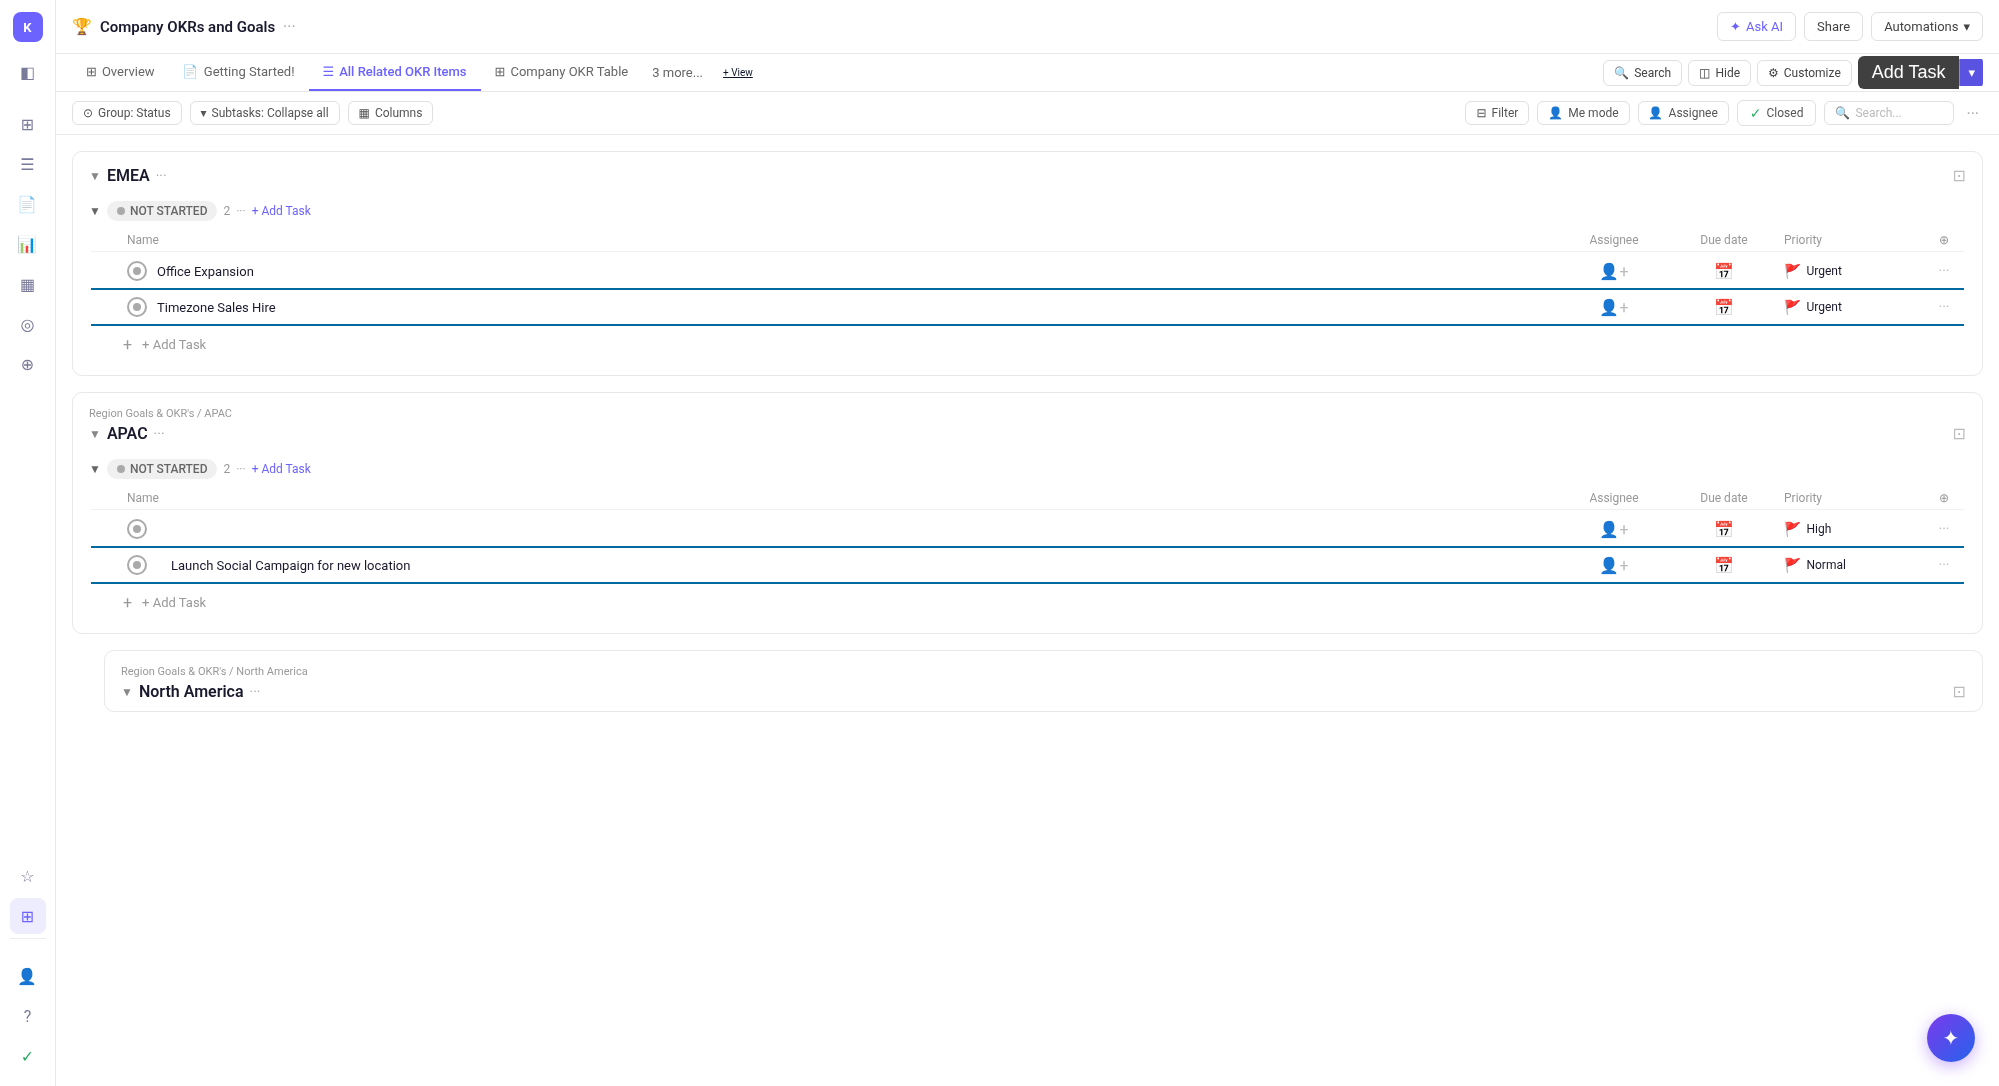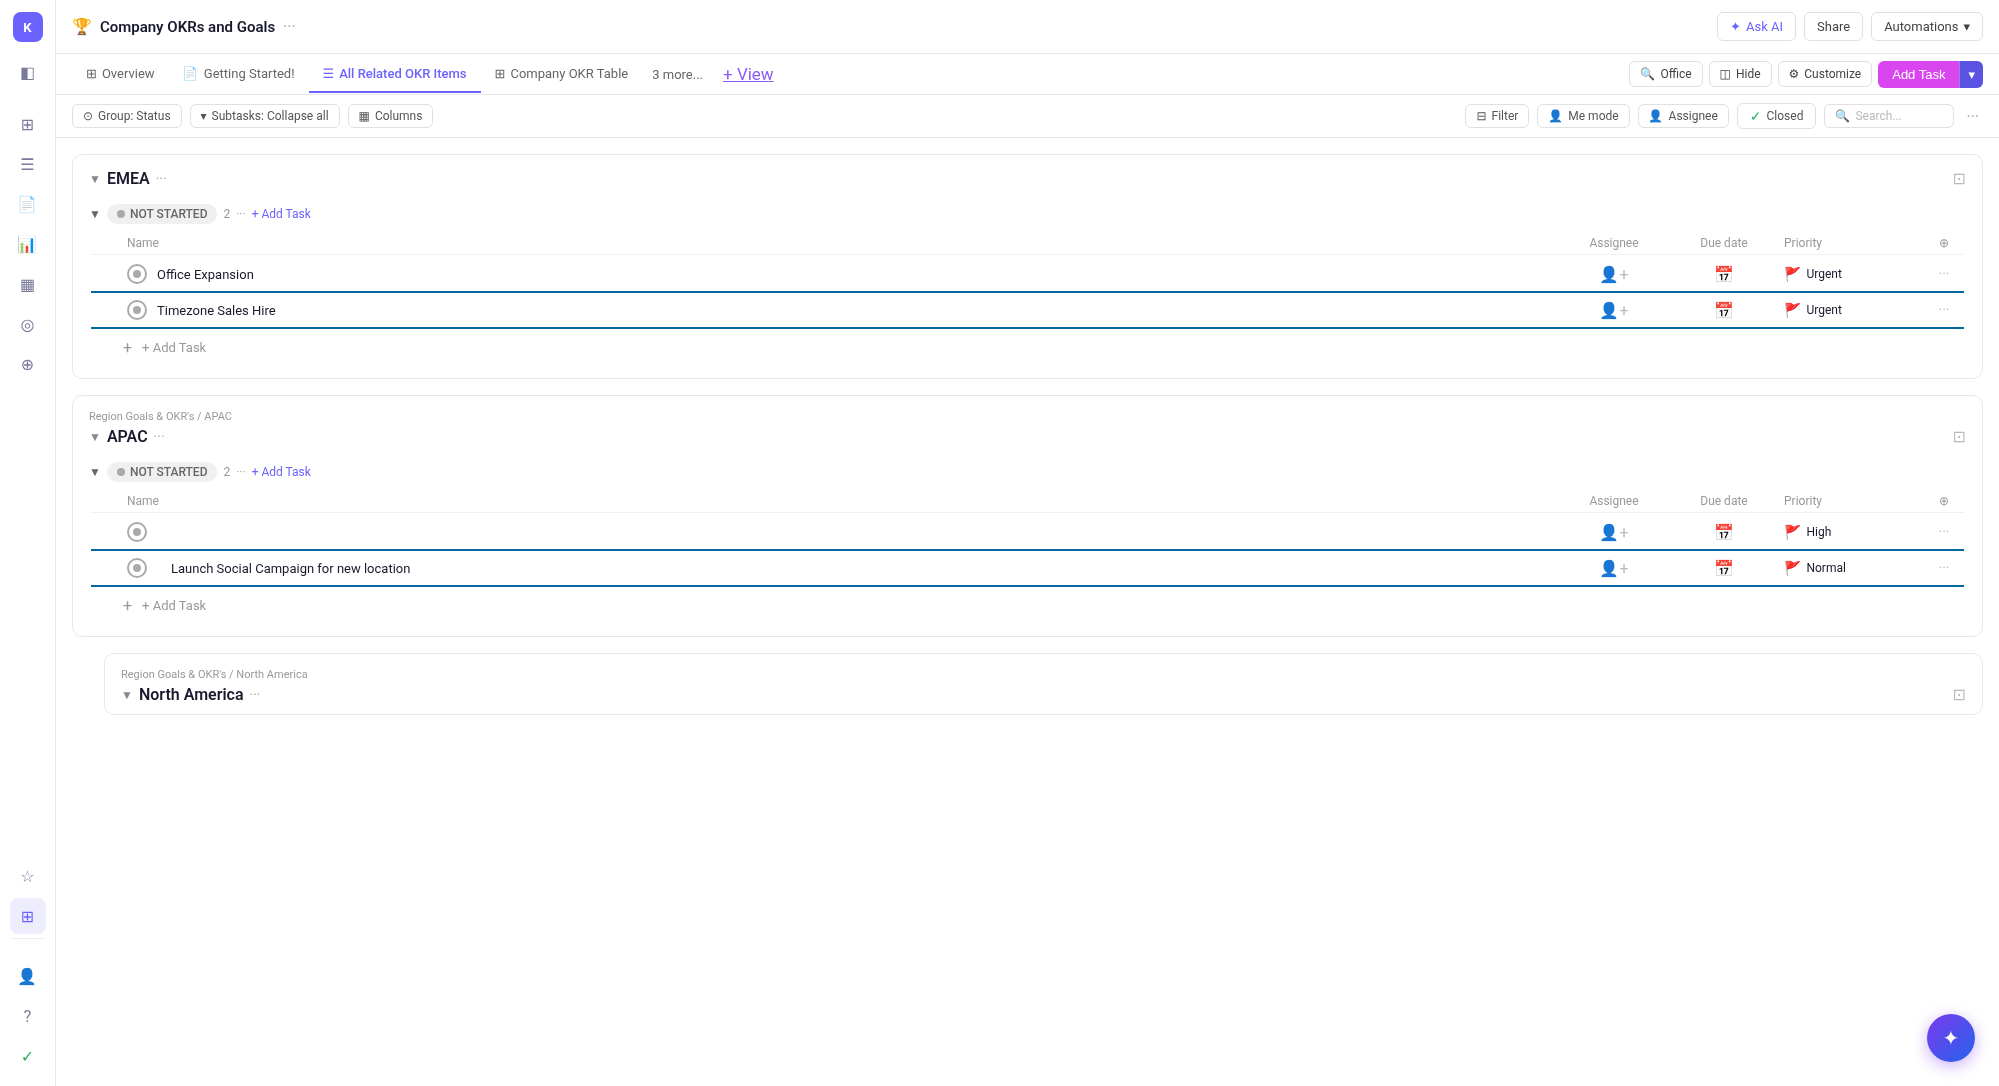--- a/index.html
+++ b/index.html
@@ -64,33 +64,33 @@
       display: flex; align-items: center; padding: 0 16px; border-bottom: 1px solid #e8e8e8;
       gap: 0;
     }
     .tab {
       display: flex; align-items: center; gap: 5px; padding: 10px 14px;
       color: #666; font-size: 13px; cursor: pointer; border-bottom: 2px solid transparent;
       white-space: nowrap;
     }
     .tab.active { color: #6c63ff; border-bottom: 2px solid #6c63ff; font-weight: 500; }
     .tab-more { color: #666; font-size: 13px; padding: 10px 10px; cursor: pointer; }
-    .tab-add { color: #8b5cf6; font-size: 17px; padding: 10px 10px; cursor: pointer; display: flex; align-items: center; gap: 4px; text-decoration: underline; }
+    .tab-add { color: #0f172a; font-size: 10px; padding: 10px 10px; cursor: pointer; display: flex; align-items: center; gap: 4px; text-decoration: underline; }
     .tabs-spacer { flex: 1; }
     .tabs-right { display: flex; align-items: center; gap: 6px; }
     .tabs-right-btn {
       display: flex; align-items: center; gap: 5px; padding: 5px 10px;
       border-radius: 6px; border: 1px solid #e0e0e0; background: #fff;
       color: #444; font-size: 12px; cursor: pointer;
     }
     .add-task-btn {
       display: flex; align-items: center; gap: 0; border-radius: 6px; overflow: hidden;
     }
     .add-task-main {
-      padding: 6px 14px; background: #d946ef; color: #fff; font-size: 13px; font-weight: 500; cursor: pointer;
+      padding: 6px 14px; background: #404040; color: #fff; font-size: 18px; font-weight: 500; cursor: pointer;
       border: none;
     }
     .add-task-caret {
       padding: 6px 8px; background: #5a52e0; color: #fff; font-size: 13px; cursor: pointer;
       border: none; border-left: 1px solid rgba(255,255,255,0.3);
     }
 
     
     .toolbar {
       display: flex; align-items: center; padding: 8px 16px; border-bottom: 1px solid #e8e8e8;
@@ -266,21 +266,21 @@
       <span>⊞</span>
       <span>Company OKR Table</span>
     </div>
     <div class="tab-more">3 more...</div>
     <div class="tab-add">+ View</div>
     <div class="tabs-spacer"></div>
     <div class="tabs-right">
       <div class="tabs-right-btn">
         <span>🔍</span>
 
-        <span>Office</span>
+        <span>Search</span>
       </div>
       <div class="tabs-right-btn">
         <span>◫</span>
         <span>Hide</span>
       </div>
       <div class="tabs-right-btn">
         <span>⚙</span>
         <span>Customize</span>
       </div>
       <div class="add-task-btn">

